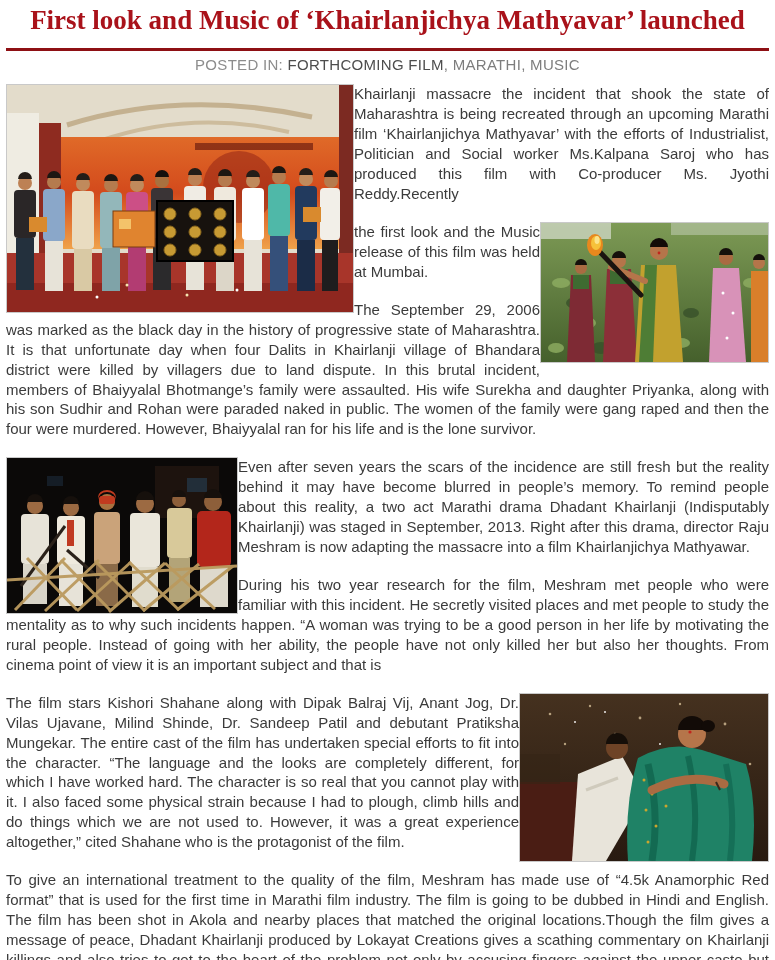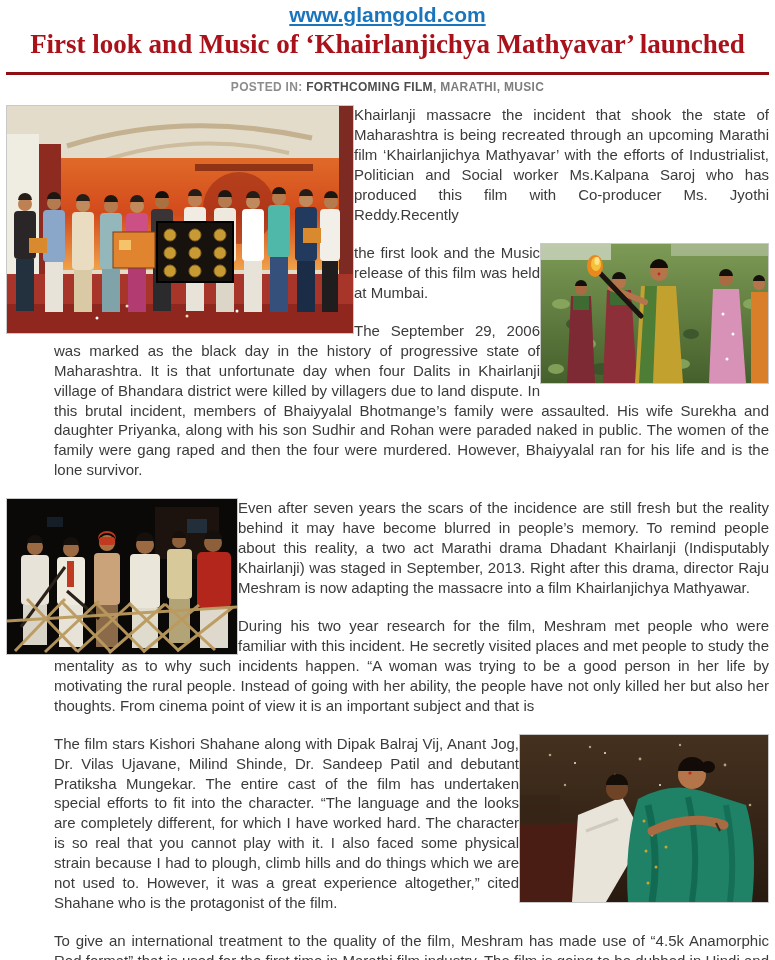--- a/index.html
+++ b/index.html
@@ -26,57 +26,54 @@
     font-size: 27px;
     line-height: 1.05;
     color: #a9121a;
     text-align: center;
     margin: 3px 0 0 0;
     padding-bottom: 14px;
     border-bottom: 3px solid #8e1014;
   }
   .posted-row {
     text-align: center;
-    font-size: 12px;
-    font-weight: bold;
+    font-size: 15px;
+    font-weight: normal;
     color: #8c8c8c;
     letter-spacing: 0.3px;
     margin: 5px 0 11px 0;
   }
   .posted-row .cat-primary { color: #4d4d4d; }
   .posted-row .cat-secondary { color: #7d7d7d; }
   
   .article {
     font-size: 15px;
     line-height: 1.33;
     text-align: justify;
     color: #3b3b3b;
   }
-  .article p { margin: 0 0 18px 0; padding-left: 48px; }
+  .article p { margin: 0 0 18px 0; }
   .article p.clear-both { clear: both; }
   figure.photo {
     margin: 0;
     border: 1px solid #c9c9c9;
     background: #000;
     overflow: hidden;
   }
   figure.photo svg { display: block; width: 100%; height: 100%; }
   .ph-event  { float: left;  width: 346px; height: 227px; margin: 2px 10px 6px 0; }
   .ph-torch  { float: right; width: 227px; height: 139px; margin: 2px 0 8px 10px; }
   .ph-night  { float: left;  width: 230px; height: 155px; margin: 2px 12px 8px 0; }
   .ph-saree  { float: right; width: 248px; height: 167px; margin: 2px 0 8px 12px; }
 </style>
 </head>
 <body>
 
 <div class="page">
 
-  <div class="site-link-row">
-    <a class="site-link" href="#">www.glamgold.com</a>
-  </div>
   <h1 class="article-title">First look and Music of ‘Khairlanjichya Mathyavar’ launched</h1>
   <div class="posted-row"><span>POSTED IN: </span><span class="cat-primary">FORTHCOMING FILM</span><span class="cat-secondary">, MARATHI, MUSIC</span></div>
 
   <div class="article">
 
     
     <figure class="photo ph-event" aria-label="Cast and producers on stage unveiling the first look and music album">
       <svg viewBox="0 0 346 227" preserveAspectRatio="none">
         <defs>
           <linearGradient id="gBanner" x1="0" y1="0" x2="0" y2="1">

